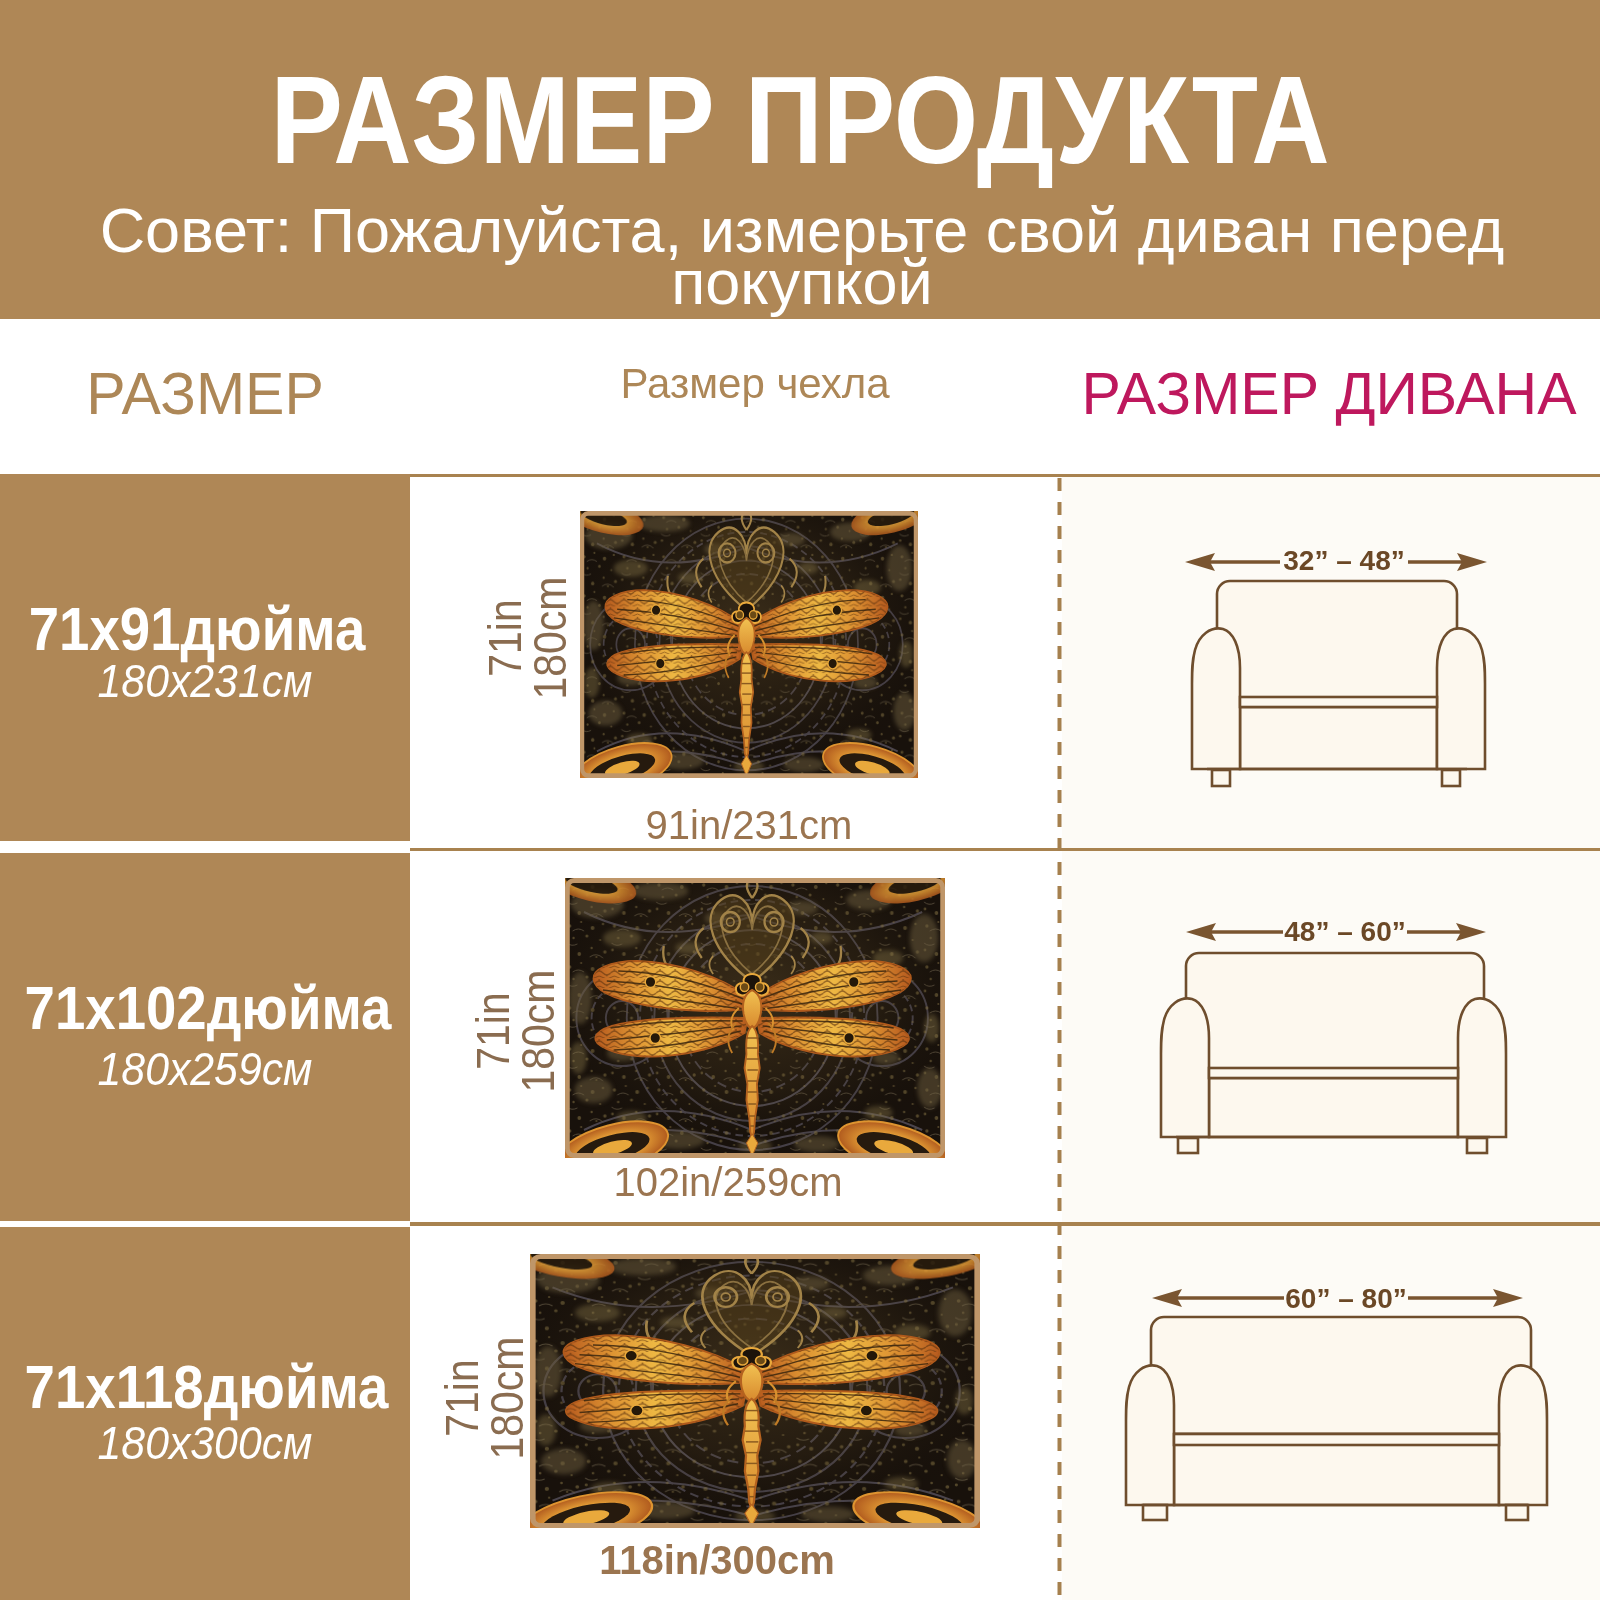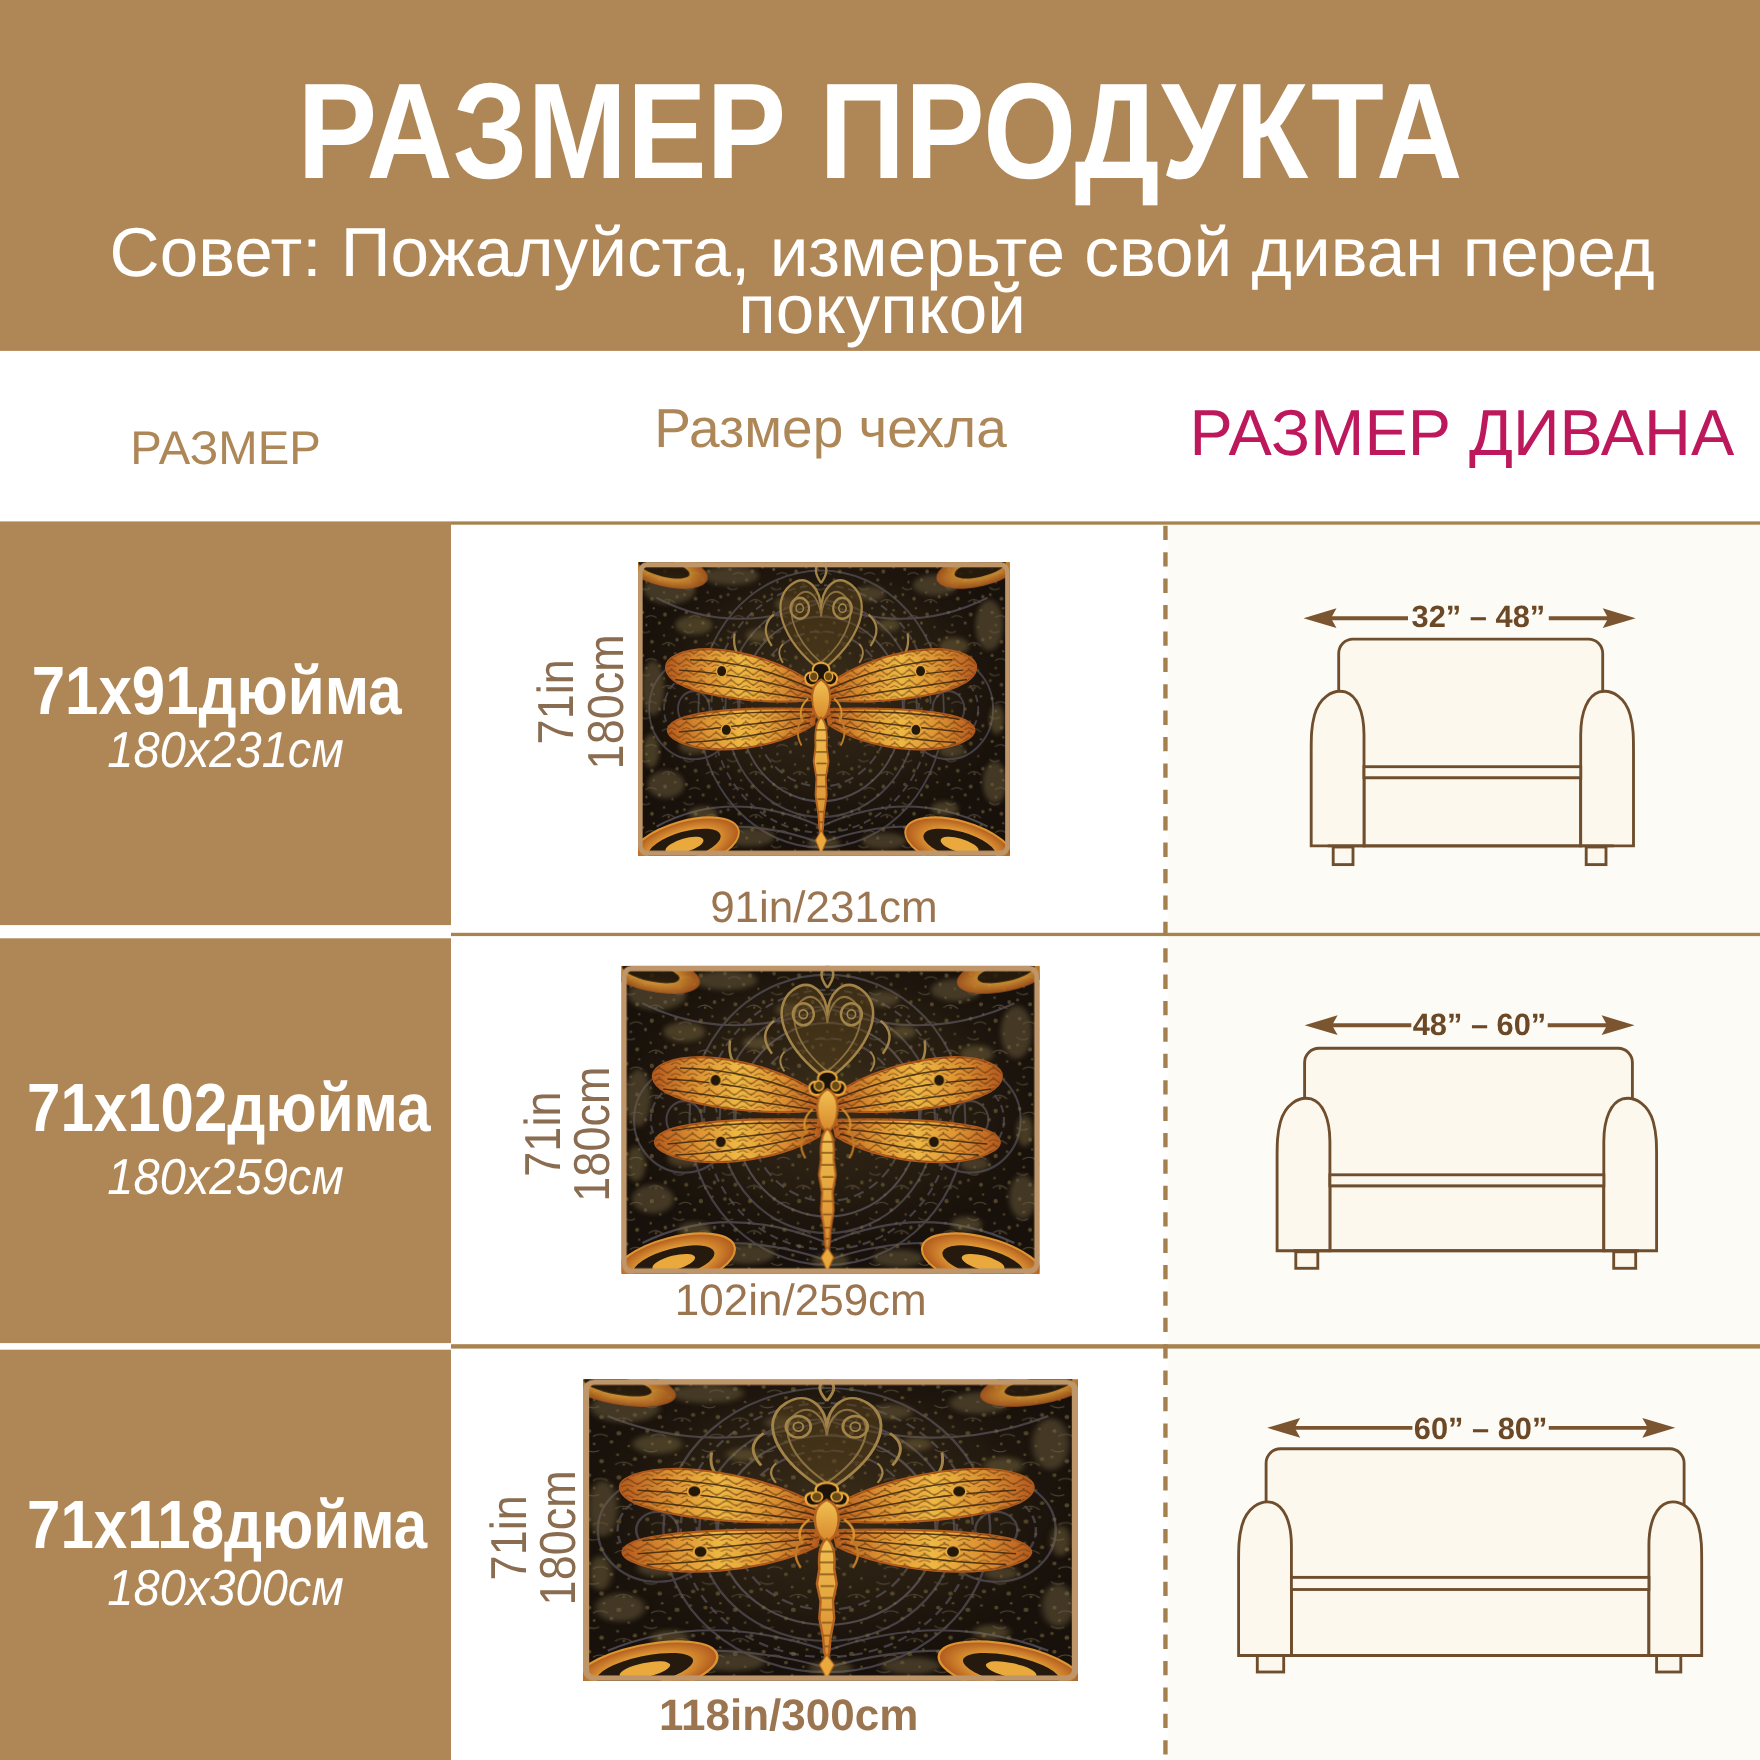--- a/index.html
+++ b/index.html
@@ -10,22 +10,22 @@
 </style>
 </head>
 <body>
 
 <div class="abs" style="left:0;top:0;width:1600px;height:319px;background:#af8756;"></div>
 <div class="abs ctr" style="left:0;top:58px;width:1600px;font-size:124px;font-weight:bold;color:#ffffff;line-height:124px;transform:scaleX(0.875);">РАЗМЕР ПРОДУКТА</div>
 <div class="abs ctr" style="left:2px;top:204px;width:1600px;font-size:63px;color:#ffffff;line-height:52px;">Совет: Пожалуйста, измерьте свой диван перед покупкой</div>
 
 <div class="abs" style="left:1062px;top:477px;width:538px;height:1123px;background:#fdfbf6;"></div>
 
-<div class="abs ctr" style="left:40px;top:360px;width:330px;font-size:43px;color:#ad8757;white-space:nowrap;margin-top:24px;">РАЗМЕР</div>
-<div class="abs ctr" style="left:555px;top:360px;width:400px;font-size:50px;color:#ad8757;white-space:nowrap;">Размер чехла</div>
+<div class="abs ctr" style="left:40px;top:360px;width:330px;font-size:59px;color:#ad8757;white-space:nowrap;">РАЗМЕР</div>
+<div class="abs ctr" style="left:555px;top:360px;width:400px;font-size:42px;color:#ad8757;white-space:nowrap;">Размер чехла</div>
 <div class="abs ctr" style="left:1069px;top:360px;width:520px;font-size:59px;color:#be185d;white-space:nowrap;">РАЗМЕР ДИВАНА</div>
 
 <div class="abs" style="left:410px;top:474px;width:1190px;height:3px;background:#a8824f;"></div>
 <div class="abs" style="left:410px;top:848px;width:1190px;height:3px;background:#a8824f;"></div>
 <div class="abs" style="left:410px;top:1222px;width:1190px;height:4px;background:#a8824f;"></div>
 
 <svg class="abs" style="left:1056px;top:474px;" width="8" height="1126" viewBox="0 0 8 1126">
   <line x1="3.5" y1="4" x2="3.5" y2="1126" stroke="#a5804e" stroke-width="4" stroke-dasharray="13 11"></line>
 </svg>
 

